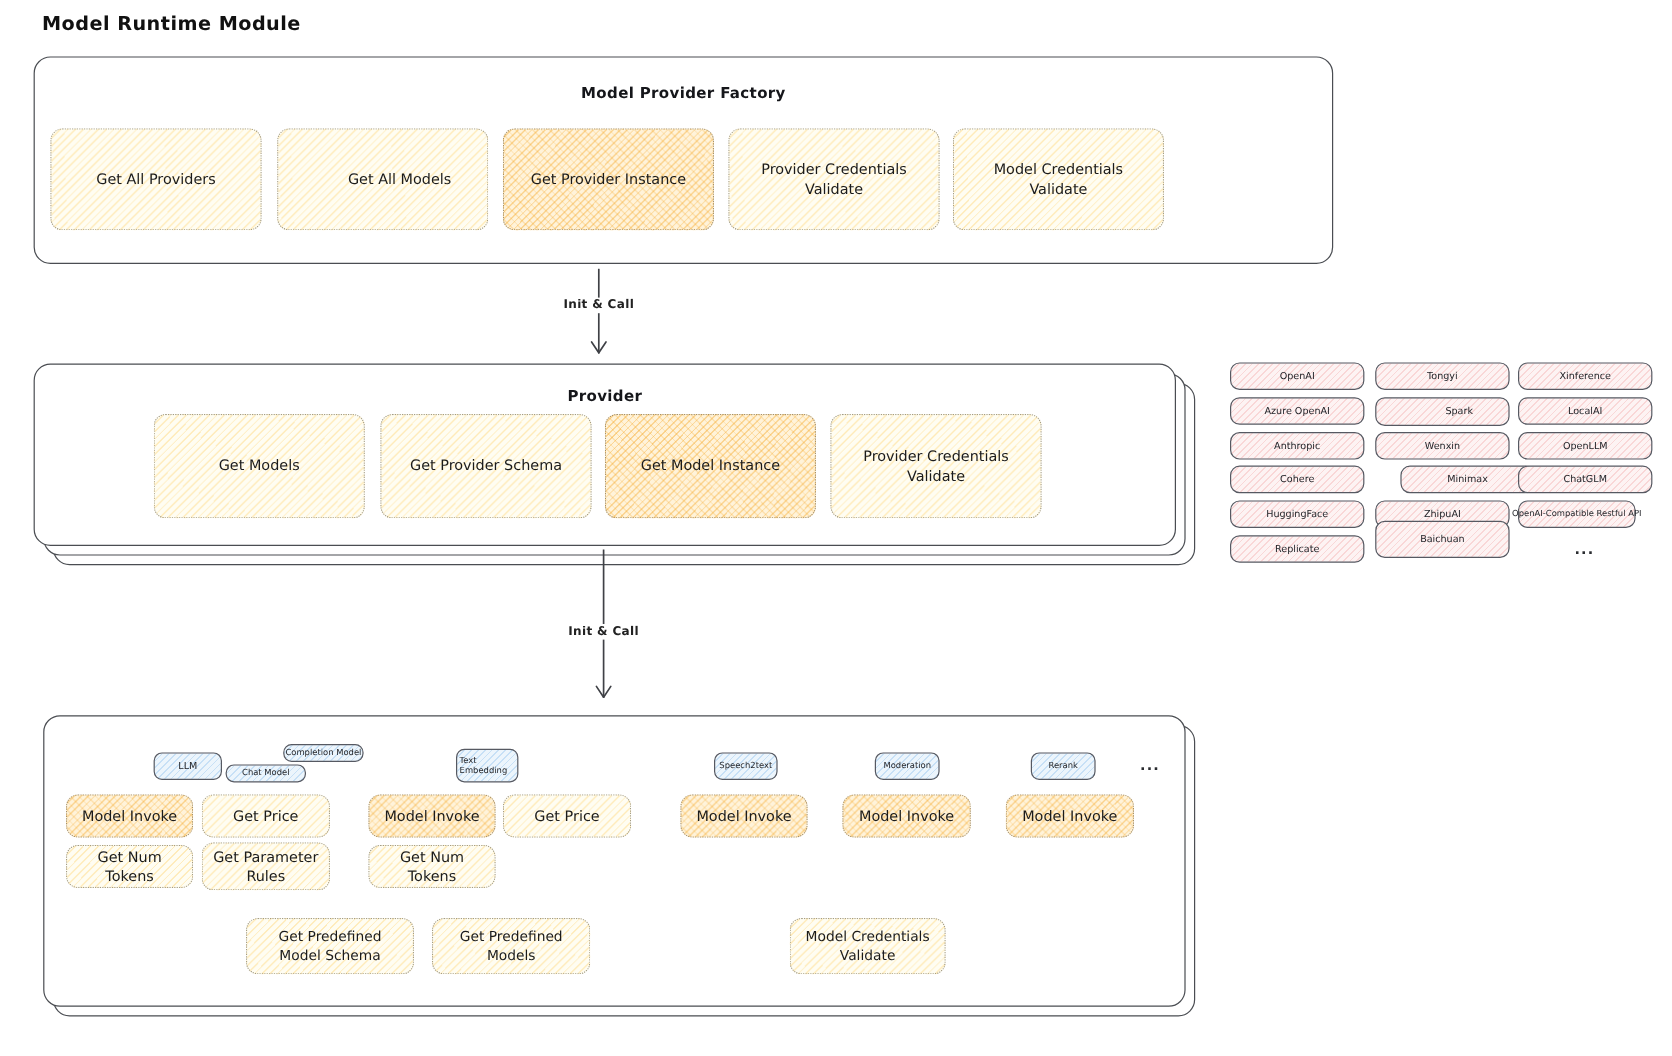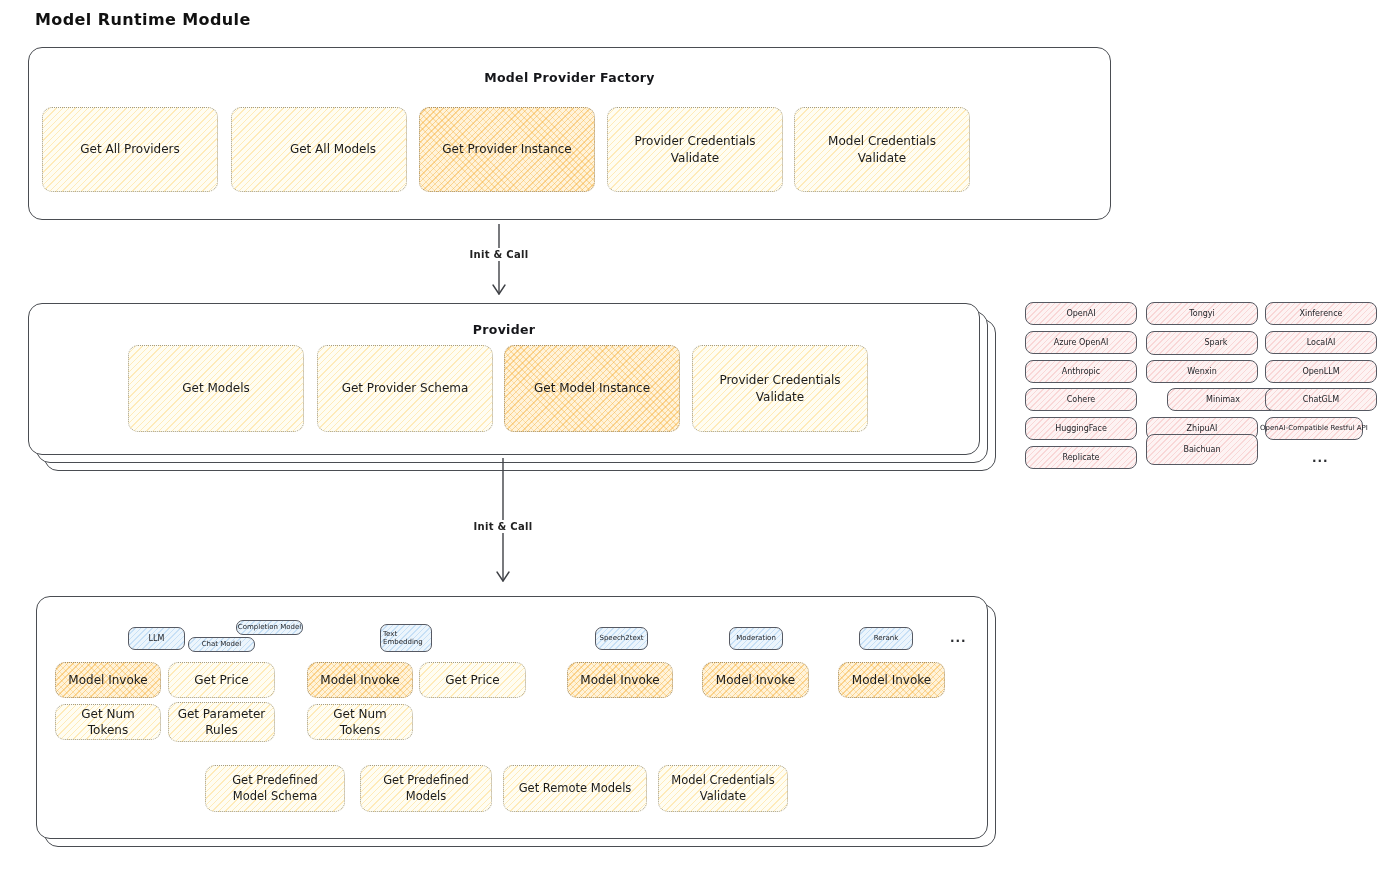--- a/index.html
+++ b/index.html
@@ -145,16 +145,15 @@
   <div class="node orange" style="left:567px; top:662px; width:106px; height:36px; z-index:4;">Model Invoke</div>
   <div class="node orange" style="left:702px; top:662px; width:107px; height:36px; z-index:4;">Model Invoke</div>
   <div class="node orange" style="left:838px; top:662px; width:107px; height:36px; z-index:4;">Model Invoke</div>
 
   <div class="node yellow" style="left:55px; top:704px; width:106px; height:36px; z-index:4;">Get Num Tokens</div>
   <div class="node yellow" style="left:168px; top:702px; width:107px; height:40px; z-index:4;">Get Parameter Rules</div>
   <div class="node yellow" style="left:307px; top:704px; width:106px; height:36px; z-index:4;">Get Num Tokens</div>
 
   <div class="node yellow" style="left:205px; top:765px; width:140px; height:47px; z-index:4; font-size:11.5px;">Get Predefined Model Schema</div>
   <div class="node yellow" style="left:360px; top:765px; width:132px; height:47px; z-index:4; font-size:11.5px;">Get Predefined Models</div>
-  <div class="node yellow" style="left:503px; top:765px; width:144px; height:47px; z-index:4; font-size:11.5px;">Get Remote Models</div>
   <div class="node yellow" style="left:658px; top:765px; width:130px; height:47px; z-index:4; font-size:11.5px;">Model Credentials Validate</div>
 
 </div>
 
 </body></html>

